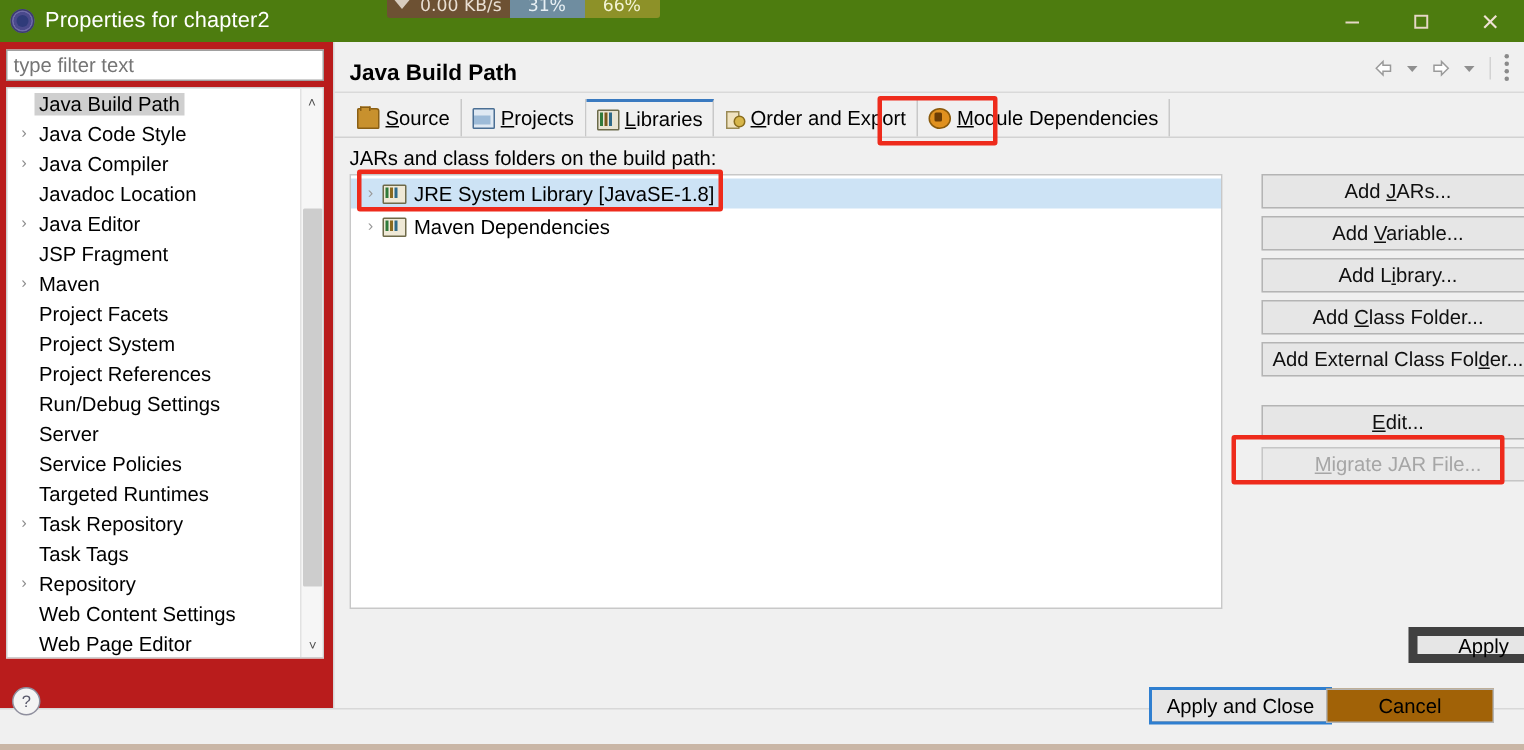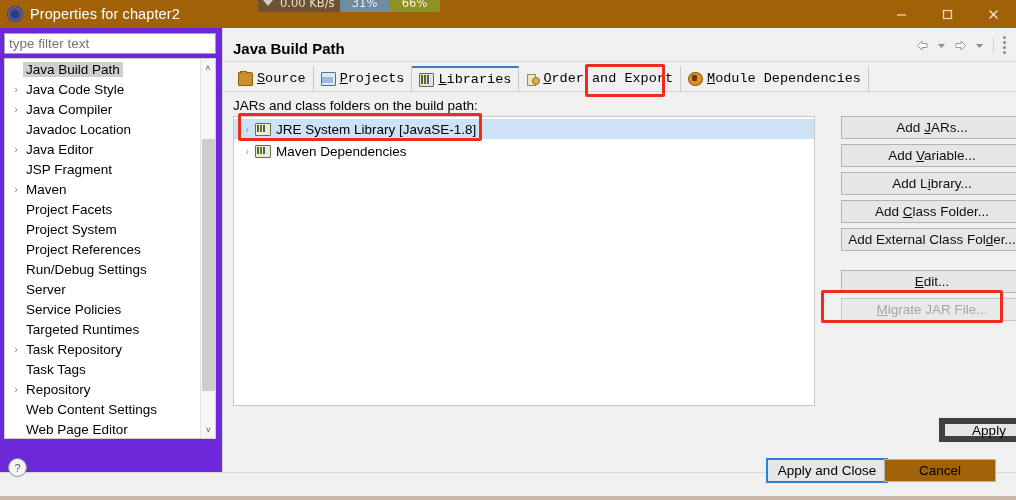--- a/index.html
+++ b/index.html
@@ -6,21 +6,21 @@
   body{
     width:1016px;height:500px;overflow:hidden;
     font-family:"Liberation Sans","DejaVu Sans",sans-serif;
     font-size:13px;color:#000;background:#f0f0f0;
   }
   .app{position:relative;width:1016px;height:500px;}
 
   
   .titlebar{
     position:absolute;left:0;top:0;width:1016px;height:28px;
-    background:#a16207;display:flex;align-items:center;
+    background:#4d7c0f;display:flex;align-items:center;
   }
   .title-icon{
     width:16px;height:16px;margin-left:7px;margin-right:7px;
     border-radius:50%;
     background:radial-gradient(circle at 50% 50%,#cfd0e8 0 28%,#4a4a8c 30% 52%,#6e6aa8 54% 100%);
     box-shadow:0 0 0 1px #3c3c6e inset;
     position:relative;flex:none;
   }
   .title-icon::after{
     content:"";position:absolute;left:4px;top:4px;width:8px;height:8px;
@@ -45,21 +45,21 @@
   .net-a{background:#6f8da0;color:#e8f0f4;min-width:40px;}
   .net-b{background:#8d9128;color:#f2f3d4;min-width:40px;}
   .caret-dn{
     width:0;height:0;border-left:5px solid transparent;border-right:5px solid transparent;
     border-top:6px solid #d8cdbf;margin-right:3px;
   }
 
   
   .dialog{
     position:absolute;left:0;top:28px;width:1016px;height:444px;
-    background:#6d28d9;
+    background:#b91c1c;
   }
 
   
   .filter-wrap{position:absolute;left:4px;top:5px;width:212px;height:21px;}
   .filter-input{
     width:100%;height:100%;box-sizing:border-box;
     border:1px solid #a0a0a0;background:#ffffff;
     font-family:"Liberation Sans",sans-serif;font-size:13.5px;
     padding:0 4px;color:#6f6f6f;outline:none;
   }
@@ -104,21 +104,21 @@
   .nav-sep{width:1px;height:15px;background:#d2d2d2;margin:0 3px;}
   .kebab{display:flex;flex-direction:column;gap:2px;align-items:center;padding:0 4px;}
   .kebab i{width:3px;height:3px;border-radius:50%;background:#8a8a8a;display:block;}
 
   .title-rule{
     position:absolute;left:0;top:33px;width:794px;height:1px;background:#d9d9d9;
   }
 
   
   .tabs{
-    position:absolute;left:8px;top:38px;height:25px;display:flex;align-items:flex-end;font-family:Liberation Mono, monospace;
+    position:absolute;left:8px;top:38px;height:25px;display:flex;align-items:flex-end;
   }
   .tab{
     display:flex;align-items:center;gap:4px;padding:0 7px;height:25px;
     border-right:1px solid #c8c8c8;font-size:13.5px;background:#f0f0f0;
     box-sizing:border-box;position:relative;
   }
   .tab.active{background:#f0f0f0;border-top:2px solid #3a7ac0;}
   .tab .u{text-decoration:underline;}
   .tabs-rule{
     position:absolute;left:0;top:63px;width:794px;height:1px;background:#d2d2d2;

